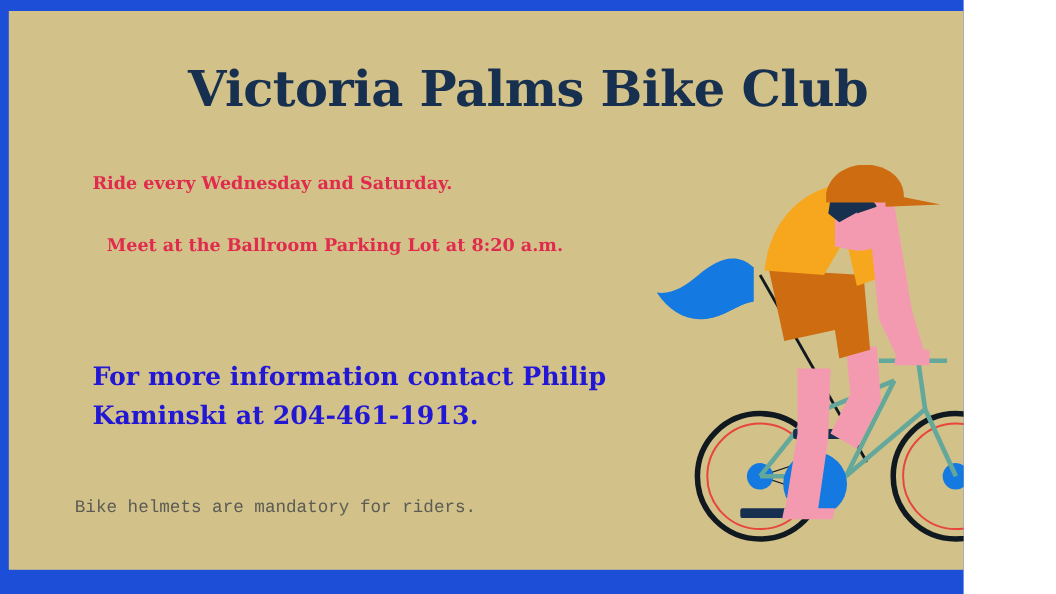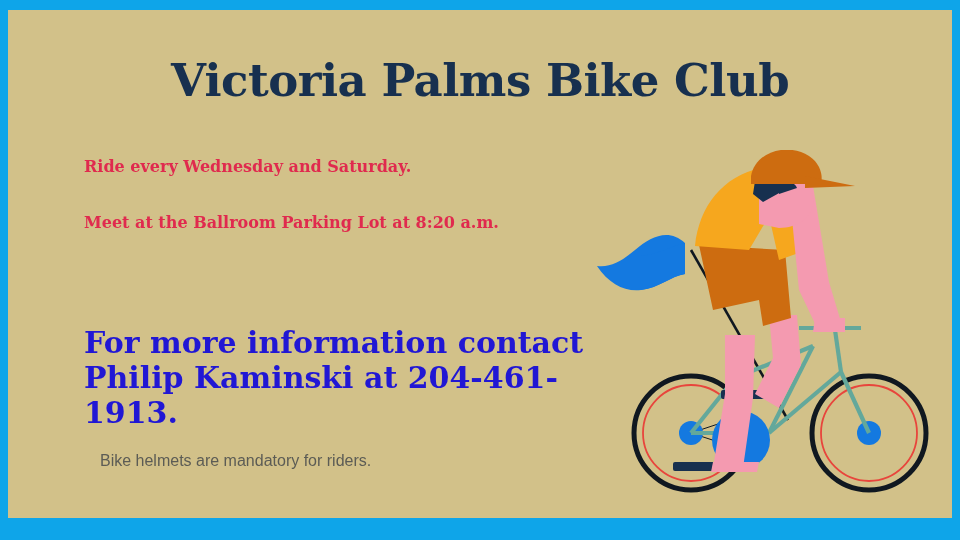--- a/index.html
+++ b/index.html
@@ -2,24 +2,24 @@
 <html><head>
 <meta charset="utf-8">
 <style>
   html, body {
     margin: 0;
     padding: 0;
     background: #ffffff;
   }
   #poster {
     position: relative;
-    width: 960px;
+    width: 876px;
     height: 540px;
     overflow: hidden;
-    background: #0ea5e9;
+    background: #1d4ed8;
     font-family: "Liberation Serif", serif;
   }
   #canvas {
     position: absolute;
     left: 8px;
     top: 10px;
     width: 944px;
     height: 508px;
     background: #d2c189;
     overflow: hidden;
@@ -40,37 +40,37 @@
   .redline {
     position: absolute;
     left: 76px;
     font-family: "DejaVu Serif", serif;
     font-weight: bold;
     font-size: 16px;
     color: #e02a4e;
     white-space: nowrap;
   }
   .redline.l1 { top: 147px; }
-  .redline.l2 { top: 203px; }
+  .redline.l2 { top: 203px; margin-left: 13px; }
   .contact {
     position: absolute;
     left: 76px;
     top: 315px;
     width: 500px;
     font-family: "DejaVu Serif", serif;
     font-weight: bold;
-    font-size: 30px;
+    font-size: 23px;
     line-height: 35px;
     color: #2117d4;
   }
   .footnote {
     position: absolute;
-    left: 92px;
+    left: 60px;
     top: 442px;
-    font-family: Liberation Sans, sans-serif;
+    font-family: Liberation Mono, monospace;
     font-weight: normal;
     font-size: 16px;
     color: #5c5c55;
     white-space: nowrap;
   }
   #art {
     position: absolute;
     left: 565px;
     top: 140px;
     width: 380px;

